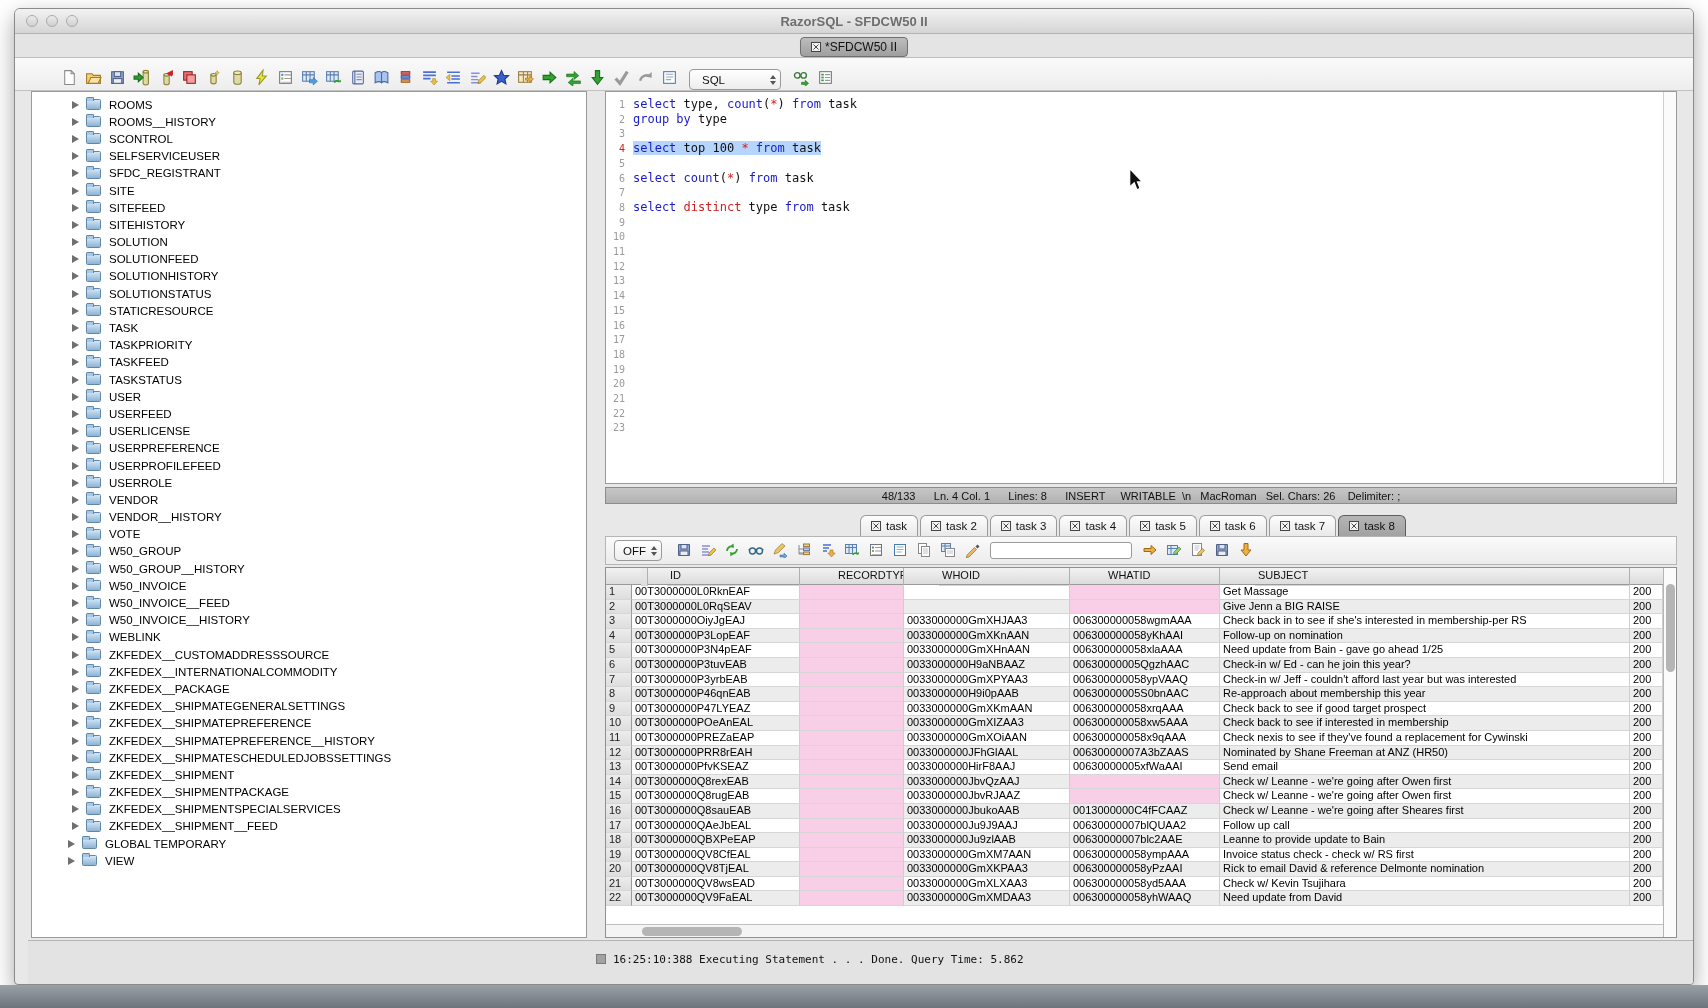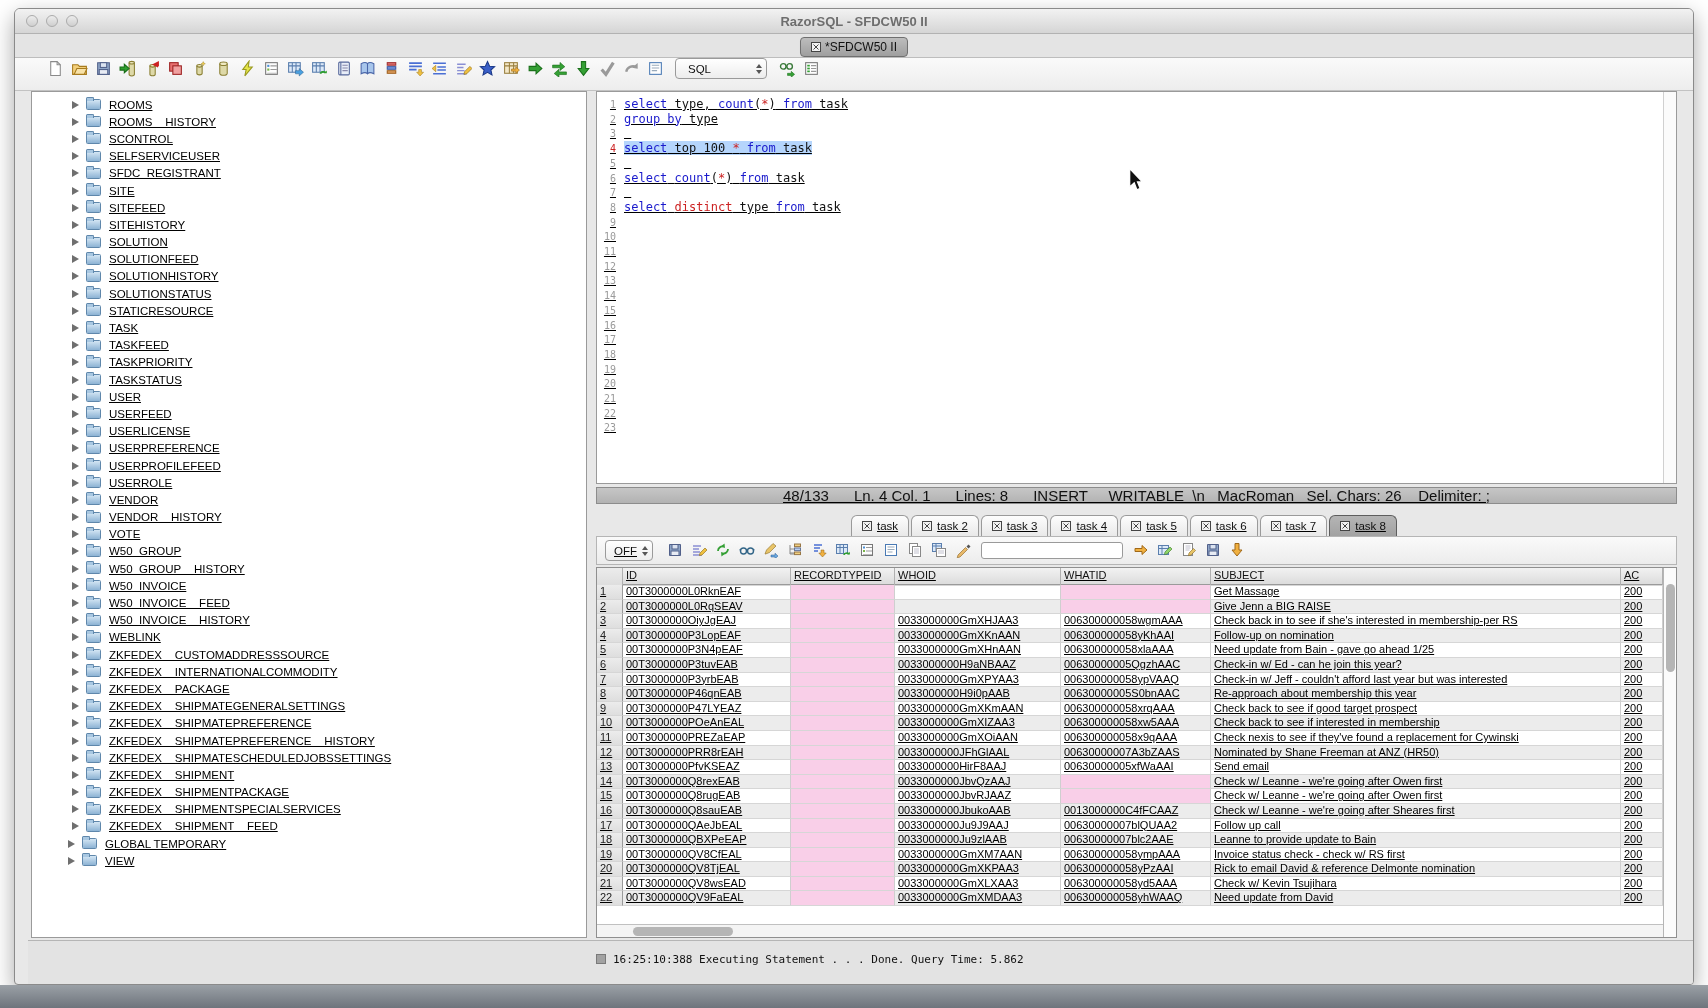--- a/index.html
+++ b/index.html
@@ -19,34 +19,34 @@
 
   
   .tabstrip { height:24px; background:#e4e4e4; border-bottom:1px solid #bdbdbd; position:relative; }
   .doctab { position:absolute; left:50%; transform:translateX(-50%); top:3px; height:20px;
             background:linear-gradient(#bdbdbd,#9f9f9f); border:1px solid #6f6f6f; border-radius:4px;
             display:flex; align-items:center; gap:4px; padding:0 10px; font-size:12px; color:#111; }
   .closebox svg { display:block; }
 
   
   .toolbar { height:33px; background:linear-gradient(#fafafa,#ededed); border-bottom:1px solid #c2c2c2;
-             display:flex; align-items:flex-start; padding-left:28px; }
+             display:flex; align-items:flex-end; padding-left:42px; }
   .icon { width:20px; height:20px; display:inline-flex; align-items:center; justify-content:center; margin:0 2px; }
   .icon svg { width:17px; height:17px; display:block; }
   .sep { width:12px; height:20px; }
   .dropdown { height:21px; min-width:92px; background:linear-gradient(#ffffff,#ededed); border:1px solid #9a9a9a;
               border-radius:4px; display:flex; align-items:center; font-size:11.5px; color:#111;
               padding:0 4px 0 12px; margin:0 8px; justify-content:space-between; }
   .stepper { display:flex; flex-direction:column; gap:2px; align-items:center; }
   .stepper i { width:0; height:0; border-left:3.5px solid transparent; border-right:3.5px solid transparent; display:block; }
   .stepper .up { border-bottom:4px solid #555; }
   .stepper .dn { border-top:4px solid #555; }
 
   
-  .main { position:absolute; left:16px; right:16px; top:82px; bottom:46px; display:flex; gap:9px;text-decoration:underline; }
+  .main { position:absolute; left:16px; right:16px; top:82px; bottom:46px; display:flex; gap:18px; }
 
   
   .treepanel { width:556px; background:#fff; border:1px solid #9a9a9a; overflow:hidden; padding-top:4px; }
   .trow { height:17.2px; display:flex; align-items:center; font-size:11.5px; color:#000; white-space:nowrap; }
   .trow.lv2 { padding-left:40px; } .trow.lv1 { padding-left:36px; }
   .tri { width:0; height:0; border-top:4.5px solid transparent; border-bottom:4.5px solid transparent;
          border-left:7px solid #6f6f6f; margin-right:7px; flex:none; }
   .folder { width:15px; height:11px; background:linear-gradient(#d4e6f4,#8db3d4); border:1px solid #5f87ab;
             border-radius:1.5px; margin-right:8px; position:relative; flex:none; }
   .folder::before { content:""; position:absolute; left:-1px; top:-3px; width:6px; height:3px;
@@ -60,41 +60,41 @@
             font-size:10px; line-height:14.7px; color:#9a9a9a; }
   .gutter .cur { color:#cc2222; }
   .code { flex:1; padding:5px 0 0 5px; font-family:"DejaVu Sans Mono",monospace; font-size:12px;
           line-height:14.7px; white-space:pre; overflow:hidden; }
   .code .k { color:#1a1acc; } .code .p { color:#111; } .code .r { color:#cc2222; }
   .code .selline { background:#b5d5fc; }
   .vtrack { width:13px; border-left:1px solid #d0d0d0; background:#fbfbfb; }
 
   .edstatus { height:17px; margin-top:3px; background:linear-gradient(#c6c6c6,#b2b2b2);
               border:1px solid #8c8c8c; display:flex; align-items:center; justify-content:center;
-              font-size:15px; color:#111; white-space:pre; }
+              font-size:11px; color:#111; white-space:pre; }
 
   .rtabs { height:24px; margin-top:8px; display:flex; align-items:flex-end; padding-left:255px; gap:2px; }
   .rtab { height:21px; display:flex; align-items:center; gap:5px; padding:0 10px;
           background:linear-gradient(#fdfdfd,#e9e9e9); border:1px solid #9a9a9a; border-bottom:none;
           border-radius:6px 6px 0 0; font-size:11.5px; color:#111; }
   .rtab.active { background:linear-gradient(#b5b5b5,#a2a2a2); border-color:#5e5e5e; }
 
   .rtoolbar { height:29px; background:linear-gradient(#fafafa,#ececec); border:1px solid #b5b5b5;
               display:flex; align-items:center; padding-left:8px; }
   .rtoolbar .icon svg { width:16px; height:16px; }
   .dropdown.small { min-width:48px; margin:0 10px 0 0; padding-left:8px; }
   .searchbox { width:142px; height:17px; border:1px solid #9a9a9a; border-radius:3px; background:#fff;
                font-size:11px; padding:0 4px; margin:0 6px; }
 
   
   .gridwrap { flex:1; margin-top:2px; border:1px solid #8f8f8f; background:#fff; display:flex; min-height:0; }
   .grid { flex:1; display:flex; flex-direction:column; min-width:0; }
   .grow { display:grid; grid-template-columns:26px 168px 104px 166px 150px 410px 1fr; flex:none; }
   .ghead { height:17px; background:linear-gradient(#f2f2f2,#dcdcdc); border-bottom:1px solid #9a9a9a; }
-  .ghead .gcell { font-size:11px; color:#111; border-right:1px solid #b0b0b0; padding:1px 3px 16px; overflow:hidden; white-space:nowrap; }
+  .ghead .gcell { font-size:11px; color:#111; border-right:1px solid #b0b0b0; padding:1px 3px 16px; overflow:hidden; white-space:nowrap;margin-left:35px; }
   .gbody .grow { height:14.6px; }
   .gcell { font-size:11px; color:#000; padding:0 3px; border-right:1px solid #cfcfcf; border-bottom:1px solid #d6d6d6;
            overflow:hidden; white-space:nowrap; }
   .rownum { background:linear-gradient(#ececec,#dedede); border-right:1px solid #9a9a9a; color:#222; }
   .stripe { background:#ececec; }
   .nullcell { background:#f9cfe8 !important; }
   .gfiller { flex:1; }
   .hscroll { height:13px; border-top:1px solid #c0c0c0; background:#f4f4f4; position:relative; flex:none; }
   .hthumb { position:absolute; left:36px; top:2px; width:100px; height:9px; border-radius:5px; background:#b5b5b5; }
   .gvscroll { width:13px; border-left:1px solid #b5b5b5; background:#fbfbfb; position:relative; }
@@ -368,26 +368,26 @@
           <span>STATICRESOURCE</span>
         </div>
         <div class="trow lv2">
           <span class="tri"></span>
           <span class="folder"></span>
           <span>TASK</span>
         </div>
         <div class="trow lv2">
           <span class="tri"></span>
           <span class="folder"></span>
+          <span>TASKPRIORITY</span>
+        </div>
+        <div class="trow lv2">
+          <span class="tri"></span>
+          <span class="folder"></span>
           <span>TASKFEED</span>
-        </div>
-        <div class="trow lv2">
-          <span class="tri"></span>
-          <span class="folder"></span>
-          <span>TASKPRIORITY</span>
         </div>
         <div class="trow lv2">
           <span class="tri"></span>
           <span class="folder"></span>
           <span>TASKSTATUS</span>
         </div>
         <div class="trow lv2">
           <span class="tri"></span>
           <span class="folder"></span>
           <span>USER</span>

